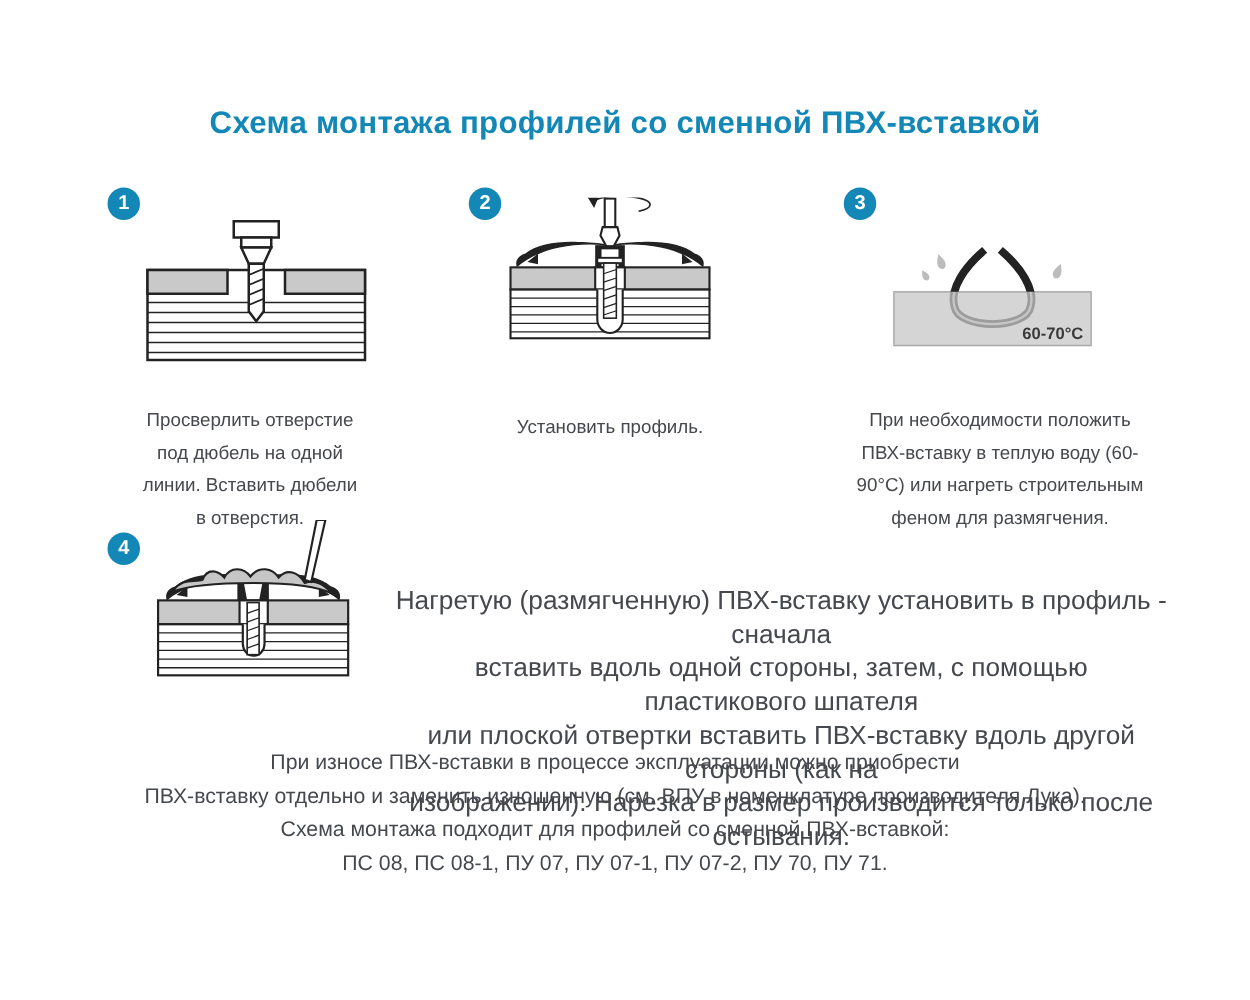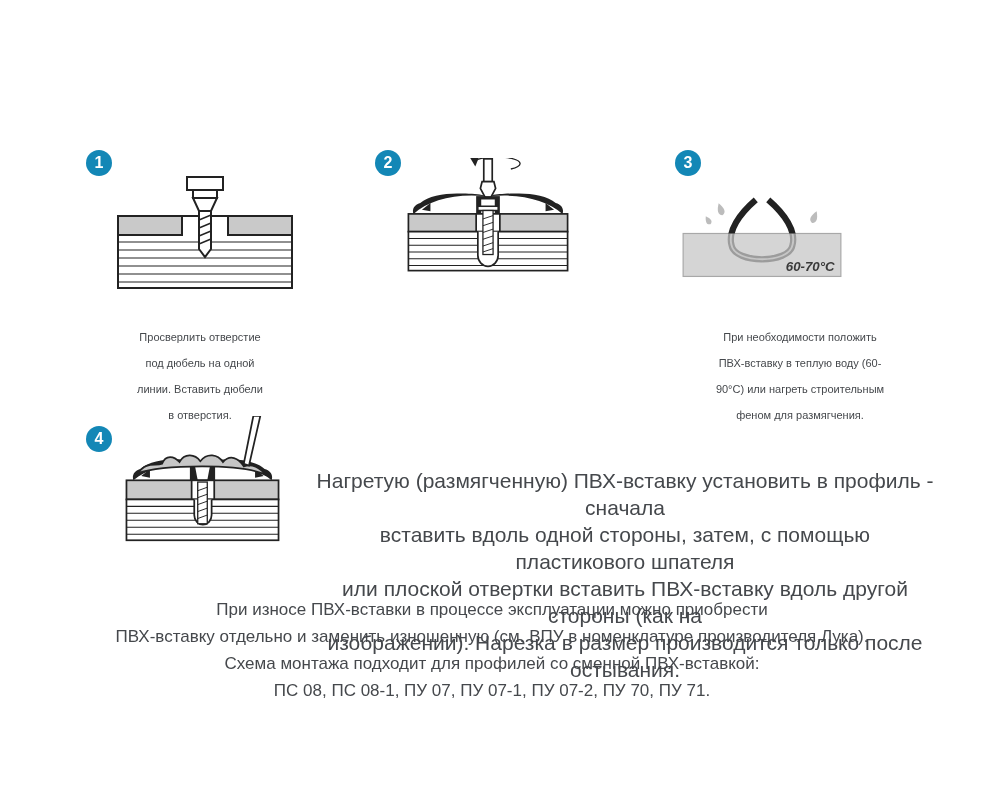--- a/index.html
+++ b/index.html
@@ -14,40 +14,41 @@
     text-align:center;font-size:25px;font-weight:bold;color:#1387b6;
     letter-spacing:.2px;
   }
   .badge{
     position:absolute;width:26px;height:26px;border-radius:50%;
     background:#1387b6;color:#fff;font-weight:bold;font-size:16px;
     display:flex;align-items:center;justify-content:center;line-height:1;
   }
   .illu{position:absolute;}
   .caption{
-    position:absolute;text-align:center;font-size:11px;line-height:26px;
+    position:absolute;text-align:center;font-size:15px;line-height:26px;
     color:#45484c;white-space:pre-line;
   }
   .step4-text{
     position:absolute;left:316px;top:467px;width:618px;
     text-align:center;font-size:21px;line-height:27px;
     color:#45484c;white-space:pre-line;
   }
   .footer-text{
     position:absolute;left:0;top:596px;width:984px;
     text-align:center;font-size:17px;line-height:27px;
     color:#45484c;white-space:pre-line;
   }
   svg{display:block;}
 </style>
 </head>
 <body>
 
 <div class="stage">
 
+  <div class="page-title">Схема монтажа профилей со сменной ПВХ-вставкой</div>
 
   <div class="badge" style="left:86px;top:150px;">
     <span>1</span>
   </div>
   <div class="illu" style="left:115px;top:176px;">
     <svg width="180" height="115" viewBox="0 0 180 115">
       <rect x="3" y="40" width="174" height="72" fill="#fff" stroke="#222" stroke-width="2"></rect>
       <g stroke="#222" stroke-width="1.2">
         <line x1="3" y1="66" x2="177" y2="66"></line>
           <line x1="3" y1="74" x2="177" y2="74"></line>
@@ -120,25 +121,26 @@
       <g stroke="#222" stroke-width="1.1">
         <line x1="94" y1="72" x2="106" y2="68"></line>
           <line x1="94" y1="80" x2="106" y2="76"></line>
         <line x1="94" y1="88" x2="106" y2="84"></line>
           <line x1="94" y1="96" x2="106" y2="92"></line>
         <line x1="94" y1="104" x2="106" y2="100"></line>
           <line x1="94" y1="111" x2="106" y2="107"></line>
       </g>
     </svg>
   </div>
+  <div class="caption" style="left:378px;top:329px;width:220px;">Установить профиль.</div>
 
   <div class="badge" style="left:675px;top:150px;">
     <span>3</span>
   </div>
-  <div class="illu" style="left:680px;top:192px;font-style:italic;">
+  <div class="illu" style="left:712px;top:192px;">
     <svg width="164" height="90" viewBox="0 0 210 115">
       <defs>
         <clipPath id="above3">
             <rect x="0" y="0" width="210" height="53"></rect>
           </clipPath>
         <clipPath id="below3">
             <rect x="0" y="53" width="210" height="62"></rect>
           </clipPath>
       </defs>
       <rect x="4" y="53" width="202" height="55" fill="#d5d5d5" stroke="#a8a8a8" stroke-width="1.5"></rect>

